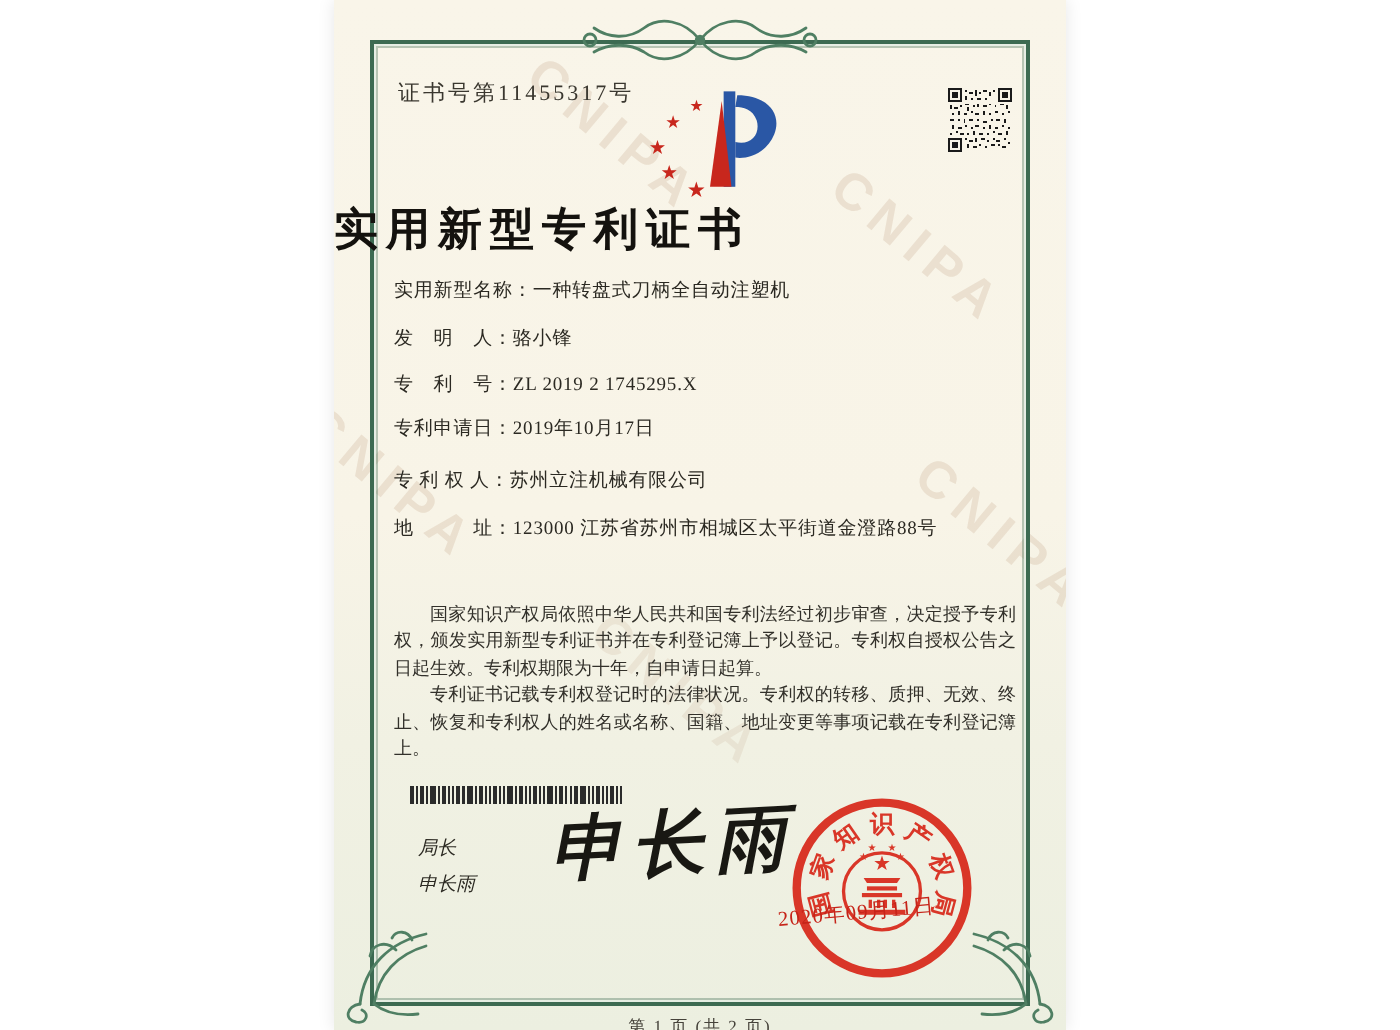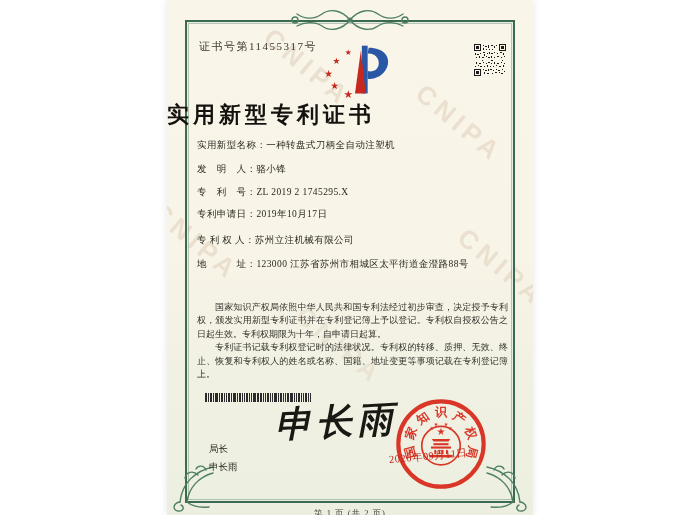--- a/index.html
+++ b/index.html
@@ -32,21 +32,21 @@
   .row{position:absolute;left:30px;right:24px;font-size:9.5px;letter-spacing:.4px;
        color:#2b2922;white-space:nowrap;}
   .row .lab{color:#2b2922;}
   .grant2{position:absolute;left:186px;top:0;}
   
   .paras{position:absolute;left:30px;right:25px;top:301px;font-size:9px;line-height:13.4px;
          text-align:justify;color:#32302a;}
   .paras p{margin:0;text-indent:2em;}
   
   .barcode{position:absolute;left:38px;top:393px;width:106px;height:9px;}
-  .officer{position:absolute;left:42px;top:440px;font-size:9.5px;line-height:18px;color:#2b2922;}
+  .officer{position:absolute;left:42px;top:416px;font-size:9.5px;line-height:18px;color:#2b2922;font-style:italic;}
   .signature{position:absolute;left:108px;top:398px;font-size:36px;letter-spacing:5px;
              font-weight:bold;font-style:italic;color:#191813;transform:rotate(-3deg);white-space:nowrap;}
   .seal{position:absolute;left:228px;top:398px;width:92px;height:92px;opacity:.93;}
   .seal-date{position:absolute;left:222px;top:453px;font-size:10.5px;letter-spacing:.5px;
              color:#c62419;transform:rotate(-5deg);transform-origin:left center;white-space:nowrap;}
   .footer{position:absolute;left:0;right:0;top:484px;text-align:center;font-size:8.5px;
           letter-spacing:1px;color:#45423a;margin-top:24px;}
   
   .orn-top{position:absolute;left:50%;top:6px;transform:translateX(-50%);width:132px;height:28px;}
   .orn-bl{position:absolute;left:1px;bottom:1px;width:46px;height:52px;}

